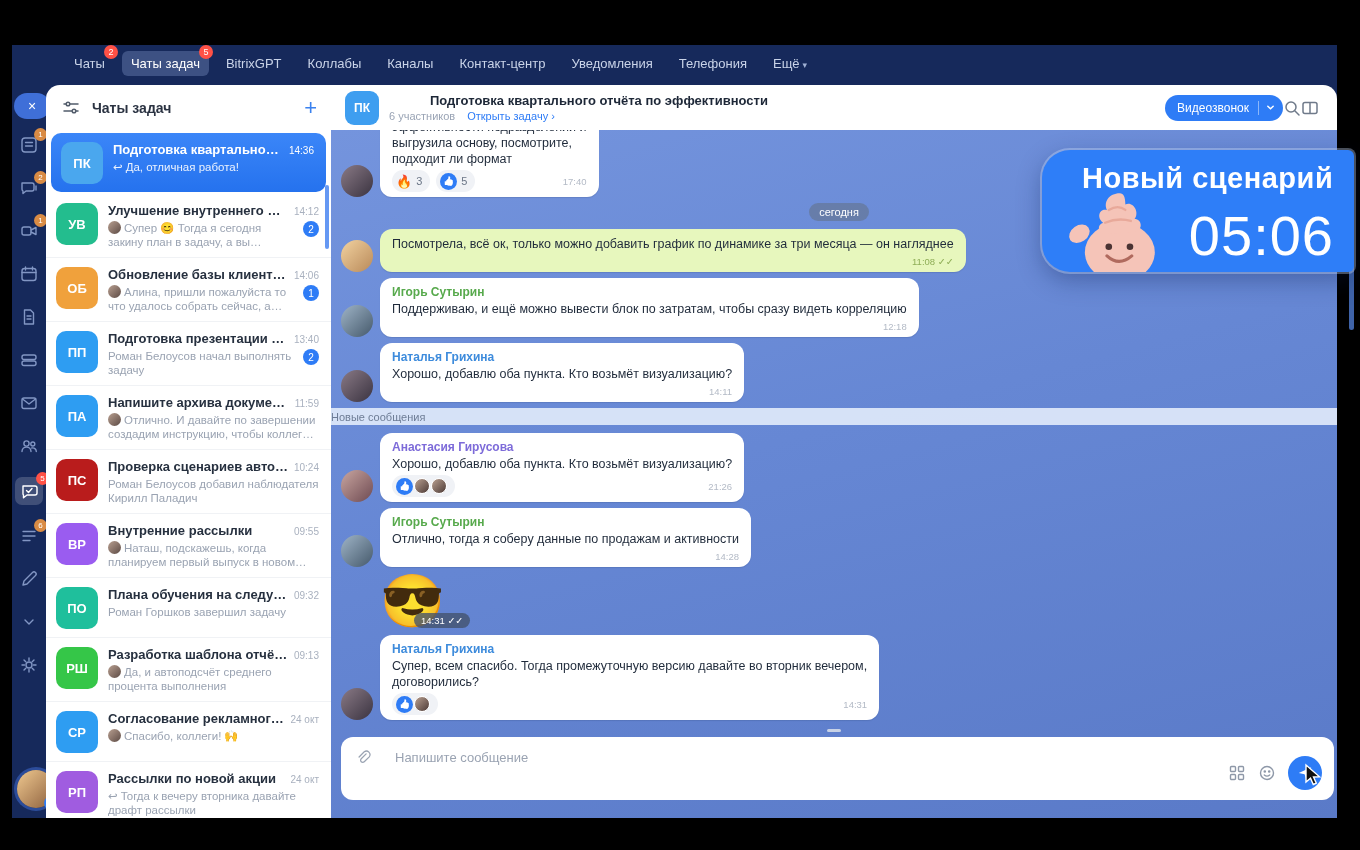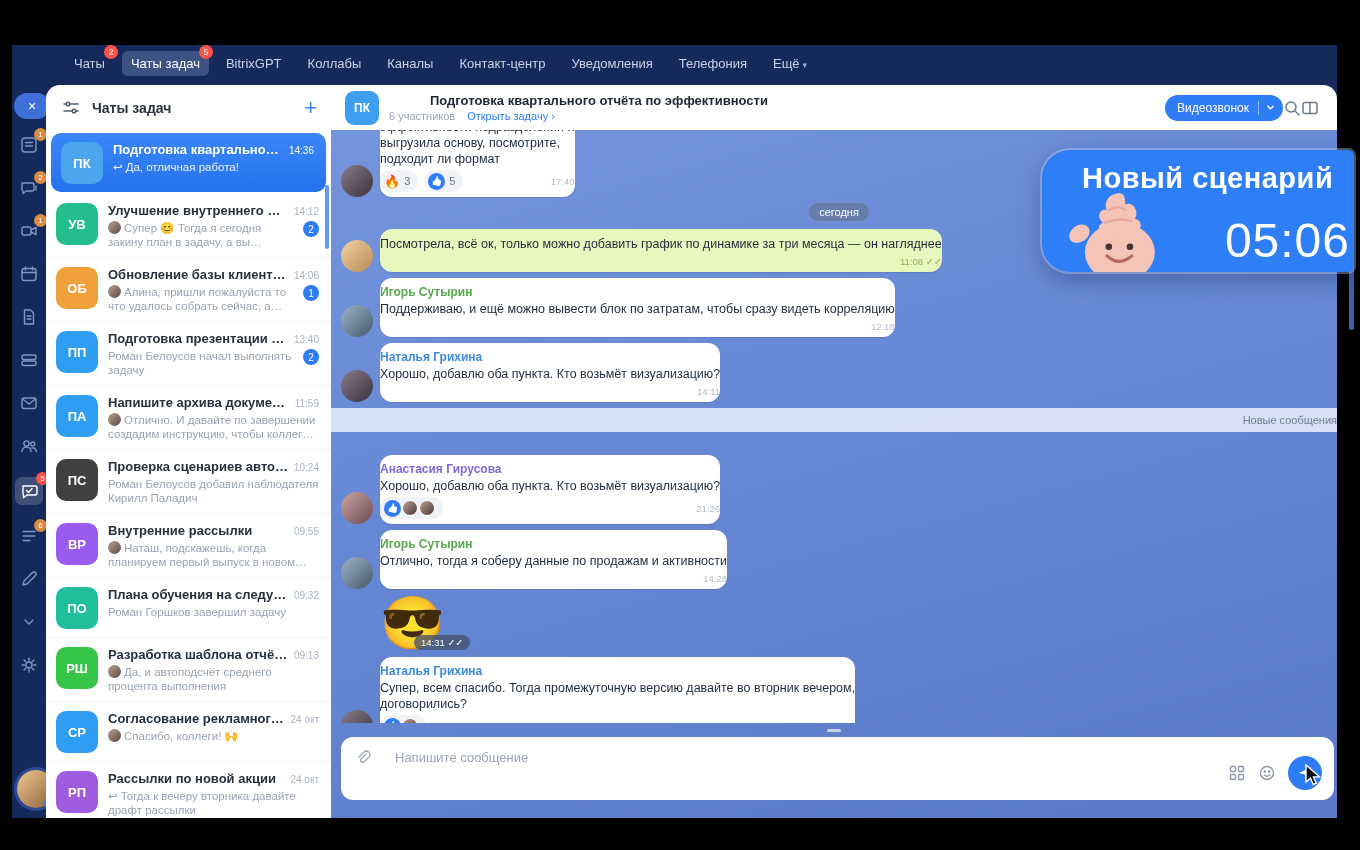--- a/index.html
+++ b/index.html
@@ -60,57 +60,57 @@
   .ch-right { display:flex; align-items:center; }
   .vc-btn { height:26px; background:#2e7cf6; border-radius:13px; display:flex; align-items:center; color:#fff; font-size:12px; padding:0 8px 0 12px; cursor:pointer; }
   .vc-div { width:1px; height:14px; background:rgba(255,255,255,.45); margin:0 7px 0 9px; }
   .hicon { width:18px; height:18px; color:#6f7a8a; cursor:pointer; }
 
   .messages-bg { position:absolute; left:0; top:45px; right:0; bottom:0; background:linear-gradient(165deg,#7494dd 0%, #6687d4 45%, #5a7ac8 100%); }
   .messages { position:absolute; left:0; top:45px; right:0; bottom:95px; overflow:hidden; padding:0 0 0 10px; z-index:1; }
 
   .mrow { display:flex; align-items:flex-end; gap:7px; margin-bottom:6px; }
   .mav { width:32px; height:32px; border-radius:50%; flex:0 0 auto; cursor:pointer; }
-  .bubble { background:#fff; border-radius:12px; padding:7px 0 5px; max-width:640px; box-shadow:0 1px 1px rgba(30,50,90,.15); cursor:pointer; }
+  .bubble { background:#fff; border-radius:12px; padding:7px 12px 5px; max-width:640px; box-shadow:0 1px 1px rgba(30,50,90,.15); cursor:pointer; }
   .bubble.green { background:#e7f7bd; }
   .sender { font-size:12px; font-weight:700; margin-bottom:2px; }
   .line { font-size:12.5px; line-height:16px; color:#1f2a3a; }
   .meta { display:flex; align-items:center; gap:6px; margin-top:3px; min-height:12px; }
   .meta .sp { flex:1; min-width:14px; }
   .mtime { font-size:9.5px; color:#b3bac6; white-space:nowrap; }
   .bubble.green .mtime { color:#8fae57; }
   .chip { height:22px; border-radius:11px; background:#f0f2f6; display:flex; align-items:center; gap:4px; padding:0 8px 0 4px; font-size:11px; color:#6b7687; cursor:pointer; }
   .chip .fire { font-size:13px; }
   .chip .thumb { width:17px; height:17px; border-radius:50%; background:#2e7cf6; display:flex; align-items:center; justify-content:center; }
   .chip .thumb span { font-size:9px; filter:brightness(0) invert(1); }
   .chip .tiny { width:16px; height:16px; border-radius:50%; background:linear-gradient(135deg,#b9a091,#4c3a36); margin-left:-3px; border:1px solid #fff; }
   .divider-date { display:flex; justify-content:center; margin:4px 0 8px; }
   .pill-date { background:rgba(101,121,158,.8); color:#fff; font-size:11px; padding:3px 10px; border-radius:10px; }
-  .divider-new { background:rgba(223,233,250,.92); margin:4px 0 23px -10px; height:24px; display:flex; align-items:center; justify-content:flex-end; }
+  .divider-new { background:rgba(223,233,250,.92); margin:4px 0 8px -10px; height:17px; display:flex; align-items:center; justify-content:flex-start; }
   .divider-new span { font-size:11px; color:#6d7c95; }
   .emoji-msg { position:relative; display:inline-block; margin-left:39px; }
   .emoji-msg .big { font-size:52px; line-height:56px; }
   .emoji-time { position:absolute; left:34px; bottom:1px; background:rgba(66,82,108,.78); color:#fff; font-size:9.5px; border-radius:9px; padding:2px 7px; white-space:nowrap; }
   .clipped { margin-top:-18px; }
 
   
   .drag-handle { position:absolute; left:50%; bottom:86px; width:14px; height:3px; border-radius:2px; background:#c8d2e6; transform:translateX(-50%); z-index:4; cursor:grab; }
   .composer { position:absolute; left:10px; right:3px; bottom:18px; height:63px; background:#fff; border-radius:12px; z-index:3; padding:12px 14px; }
   .comp-top { display:flex; align-items:flex-end; gap:24px; color:#9aa3b2; }
   .comp-top svg { width:16px; height:16px; color:#9aa3b2; }
   .comp-ph { font-size:13px; color:#9aa3b2; }
   .comp-right { position:absolute; right:12px; bottom:10px; display:flex; align-items:center; gap:12px; }
   .cicon { width:18px; height:18px; color:#8e98a8; cursor:pointer; }
   .send-btn { width:34px; height:34px; border-radius:50%; background:#2e7cf6; display:flex; align-items:center; justify-content:center; cursor:pointer; border:none; }
   .send-btn svg { width:16px; height:16px; color:#fff; }
 
   
   .overlay { position:absolute; left:1042px; top:150px; width:312px; height:122px; background:#2e7ef8; border-radius:28px 6px 6px 28px; box-shadow:0 0 0 2px rgba(210,225,255,.35), 0 8px 24px rgba(10,30,80,.35); z-index:10; overflow:hidden; }
   .ov-title { position:absolute; left:40px; top:12px; color:#fff; font-size:29px; font-weight:800; letter-spacing:.5px; }
-  .ov-timer { position:absolute; right:4px; bottom:4px; color:#fff; font-size:48px; font-weight:400; letter-spacing:1px; }
+  .ov-timer { position:absolute; right:20px; bottom:4px; color:#fff; font-size:56px; font-weight:400; letter-spacing:1px; }
   .mascot { position:absolute; left:16px; bottom:-6px; width:120px; height:92px; }
 
   .right-scroll { position:absolute; left:1349px; top:225px; width:5px; height:105px; background:#3f63a8; border-radius:3px; z-index:2; }
   .cursor { position:absolute; left:1303px; top:763px; z-index:30; }
 </style>
 </head>
 <body>
 
 <div class="stage">
   <div class="app">
@@ -293,21 +293,21 @@
               <div class="trow">
                 <div class="ititle">Напишите архива документов</div>
                 <div class="itime">11:59</div>
               </div>
               <div class="prow">
                 <div class="ipreview"><span class="pfx-av"></span>Отлично. И давайте по завершении создадим инструкцию, чтобы коллеги зн...</div>
               </div>
             </div>
           </div>
           <div class="item">
-            <div class="av" style="background: #404040;">ПС</div>
+            <div class="av" style="background: #b91c1c;">ПС</div>
             <div class="mid">
               <div class="trow">
                 <div class="ititle">Проверка сценариев автоматиче...</div>
                 <div class="itime">10:24</div>
               </div>
               <div class="prow">
                 <div class="ipreview">Роман Белоусов добавил наблюдателя Кирилл Паладич</div>
               </div>
             </div>
           </div>

